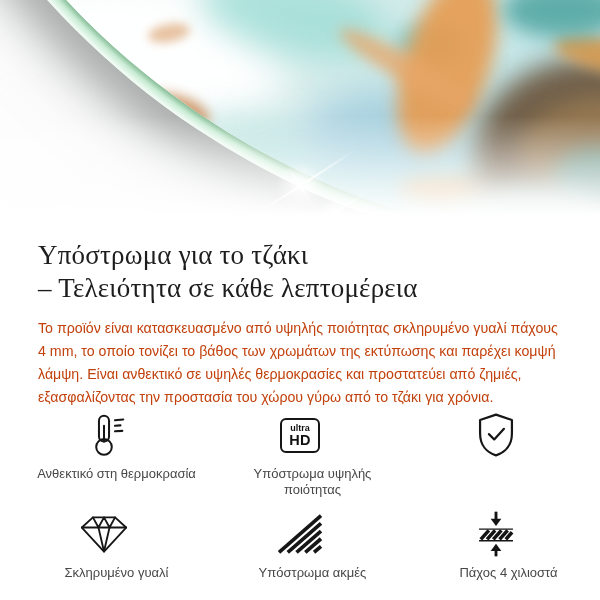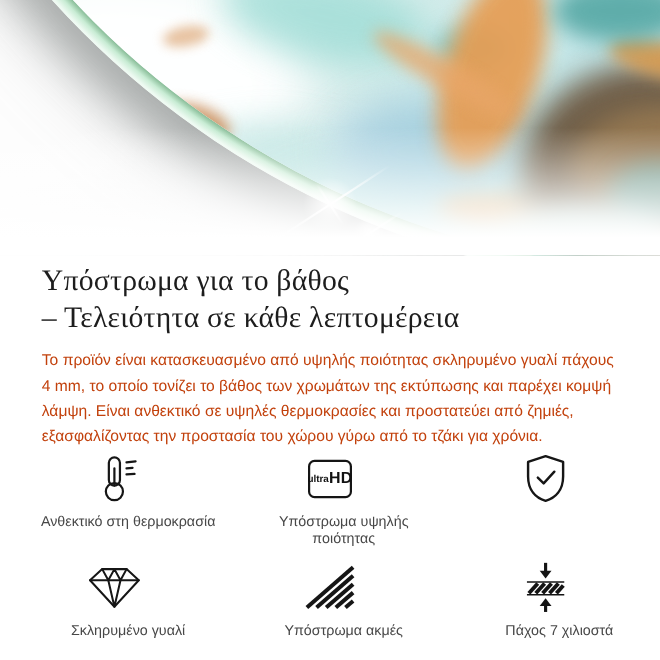--- a/index.html
+++ b/index.html
@@ -50,21 +50,21 @@
   .content { padding:0 38px; }
   h1 { margin-top:7px; font-family:"Liberation Serif", serif; font-weight:400; font-size:27px; line-height:33px; color:#1d1d1d; letter-spacing:.2px; }
   .desc { margin-top:12px; font-size:14.2px; line-height:23px; color:#c2410c; max-width:528px; }
 
   
   .features { margin-top:4px; display:grid; grid-template-columns:repeat(3,1fr); row-gap:14px; width:600px; padding:0 6px; }
   .feature { display:flex; flex-direction:column; align-items:center; }
   .icon-box { height:44px; display:flex; align-items:center; justify-content:center; }
   .feature .label { margin-top:9px; font-size:13px; line-height:16px; color:#474747; text-align:center;margin-left:25px; }
   svg.ic { stroke:#161616; fill:none; stroke-width:2.2; stroke-linecap:round; stroke-linejoin:round; }
-  .uhd { width:40px; height:35px; border:2.6px solid #151515; border-radius:6px; display:flex; flex-direction:row; align-items:center; justify-content:center; color:#111; }
+  .uhd { width:40px; height:35px; border:2.6px solid #151515; border-radius:6px; display:flex; flex-direction:column; align-items:center; justify-content:center; color:#111; }
   .uhd .t { font-size:9px; font-weight:700; line-height:10px; }
   .uhd .b2t { font-size:14.5px; font-weight:700; line-height:14px; letter-spacing:.3px; }
 </style>
 </head>
 <body>
 
 <div class="page">
 
   <div class="hero">
     <div class="glass-rim"></div>
@@ -94,21 +94,21 @@
         <div class="ray r2"></div>
     </div>
     <div class="sparkle s2">
       <div class="glow small"></div>
         <div class="ray r3"></div>
     </div>
     <div class="hero-fade"></div>
   </div>
 
   <div class="content">
-    <h1><span>Υπόστρωμα για το βάθος</span><br><span>– Τελειότητα σε κάθε λεπτομέρεια</span></h1>
+    <h1><span>Υπόστρωμα για το τζάκι</span><br><span>– Τελειότητα σε κάθε λεπτομέρεια</span></h1>
     <p class="desc">Το προϊόν είναι κατασκευασμένο από υψηλής ποιότητας σκληρυμένο γυαλί πάχους 4 mm, το οποίο τονίζει το βάθος των χρωμάτων της εκτύπωσης και παρέχει κομψή λάμψη. Είναι ανθεκτικό σε υψηλές θερμοκρασίες και προστατεύει από ζημιές, εξασφαλίζοντας την προστασία του χώρου γύρω από το τζάκι για χρόνια.</p>
   </div>
 
   <div class="features">
 
     <div class="feature">
       <div class="icon-box">
         <svg class="ic" width="52" height="44" viewBox="0 0 56 48">
           <rect x="22.5" y="3" width="11" height="28" rx="5.5"></rect>
           <circle cx="28" cy="37" r="8.5"></circle>
@@ -182,17 +182,17 @@
             <line x1="39" y1="34" x2="46" y2="26"></line>
           </g>
           <g fill="#141414" stroke="none">
             <rect x="26.4" y="3" width="3.2" height="9"></rect>
             <polygon points="22,11 34,11 28,19"></polygon>
             <rect x="26.4" y="44" width="3.2" height="9"></rect>
             <polygon points="22,47 34,47 28,39"></polygon>
           </g>
         </svg>
       </div>
-      <div class="label">Πάχος 7 χιλιοστά</div>
+      <div class="label">Πάχος 4 χιλιοστά</div>
     </div>
 
   </div>
 </div>
 
 </body></html>

